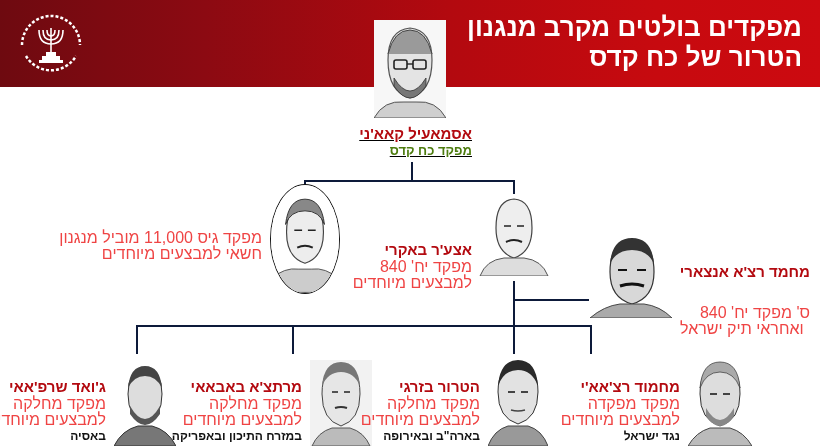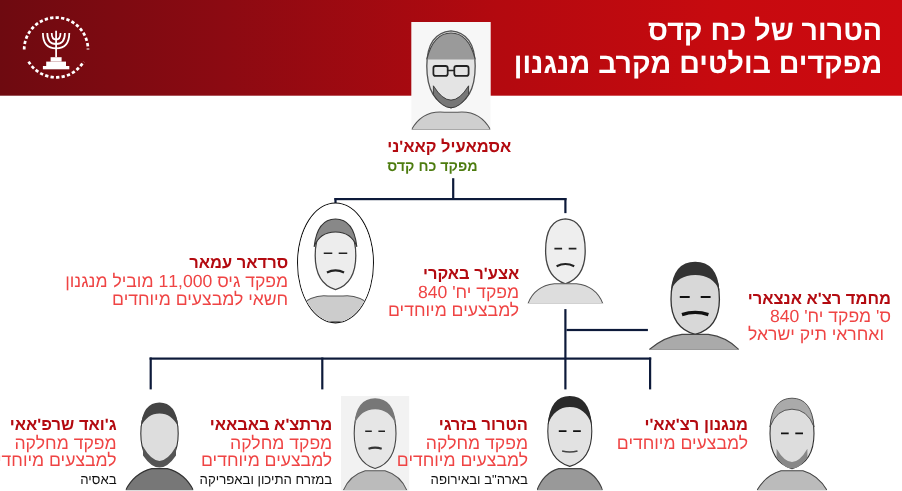--- a/index.html
+++ b/index.html
@@ -20,25 +20,25 @@
   .photo {
     position: absolute; background: #f4f4f4; overflow: hidden;
   }
   .photo svg { width: 100%; height: 100%; display: block; }
   .oval {
     position: absolute; border: 1.5px solid #111; border-radius: 50%; background: #fff; overflow: hidden;
   }
   .oval svg { width: 100%; height: 100%; display: block; }
   .line { position: absolute; background: #0d1a3a; }
   .person { position: absolute; direction: rtl; text-align: right; }
-  .person.center { text-align: left; }
+  .person.center { text-align: right; text-decoration: underline; }
   .pname { color: #b30a10; font-weight: bold; font-size: 15px; line-height: 19px; white-space: nowrap; }
   .prole { color: #ef4444; font-size: 16px; line-height: 16px; white-space: nowrap; }
   .prole.dark { color: #4d7c0f; font-weight: bold; font-size: 13px; }
-  .pbold { color: #111; font-weight: normal; font-size: 12px; line-height: 16px; white-space: nowrap; }
+  .pbold { color: #111; font-weight: bold; font-size: 12px; line-height: 16px; white-space: nowrap; }
 </style>
 </head>
 <body>
 
 <div class="header">
   <div class="logo">
     <svg viewBox="0 0 78 78">
       <circle cx="39" cy="39" r="36" fill="none" stroke="#fff" stroke-width="0"></circle>
       <path d="M10 39 A29 29 0 0 1 68 39" fill="none" stroke="#fff" stroke-width="2.5" stroke-dasharray="3 2"></path>
       <path d="M14 50 A29 29 0 0 0 64 50" fill="none" stroke="#fff" stroke-width="2.5" stroke-dasharray="3 2"></path>
@@ -47,22 +47,22 @@
         <path d="M27 24 Q27 38 39 38 Q51 38 51 24"></path>
         <path d="M31 24 Q31 34 39 34 Q47 34 47 24"></path>
         <path d="M35 24 Q35 30 39 30 Q43 30 43 24"></path>
       </g>
       <rect x="34" y="46" width="10" height="4" fill="#fff"></rect>
       <rect x="30" y="50" width="18" height="4" fill="#fff"></rect>
       <rect x="27" y="54" width="24" height="3" fill="#fff"></rect>
     </svg>
   </div>
   <div class="header-title">
+    <div>מפקדים בולטים מקרב מנגנון</div>
     <div>הטרור של כח קדס</div>
-    <div>מפקדים בולטים מקרב מנגנון</div>
   </div>
 </div>
 
 <div class="photo" style="left:374px; top:20px; width:72px; height:98px; background:#fafafa;">
   <svg viewBox="0 0 72 98">
     <rect width="72" height="98" fill="#f7f7f7"></rect>
     <path d="M14 40 Q14 10 36 8 Q58 10 58 40 Q58 72 36 78 Q14 72 14 40Z" fill="#e4e4e4" stroke="#555" stroke-width="1.2"></path>
     <path d="M14 34 Q20 10 36 10 Q52 10 58 34" fill="#9a9a9a" stroke="#444" stroke-width="1"></path>
     <rect x="20" y="40" width="13" height="9" rx="2" fill="none" stroke="#222" stroke-width="1.6"></rect>
     <rect x="39" y="40" width="13" height="9" rx="2" fill="none" stroke="#222" stroke-width="1.6"></rect>
@@ -85,21 +85,20 @@
   <svg viewBox="0 0 70 110">
     <rect width="70" height="110" fill="#fff"></rect>
     <path d="M16 48 Q16 20 35 18 Q54 20 54 48 Q54 74 35 80 Q16 74 16 48Z" fill="#ededed" stroke="#444" stroke-width="1.2"></path>
     <path d="M15 40 Q18 14 35 14 Q52 14 55 40 Q50 26 35 26 Q20 26 15 40Z" fill="#888" stroke="#333" stroke-width="1"></path>
     <path d="M24 46 h8 M38 46 h8" stroke="#222" stroke-width="1.5"></path>
     <path d="M27 64 Q35 60 43 64" stroke="#222" stroke-width="2" fill="none"></path>
     <path d="M0 110 L0 96 Q14 84 28 86 L42 86 Q56 84 70 96 L70 110Z" fill="#ccc" stroke="#555" stroke-width="1"></path>
   </svg>
 </div>
 <div class="person" style="left:100px; top:230px; width:162px;">
-  <div class="pname">סרדאר עמאר</div>
   <div class="prole">מפקד גיס 11,000 מוביל מנגנון</div>
   <div class="prole">חשאי למבצעים מיוחדים</div>
 </div>
 
 <div class="photo" style="left:478px; top:194px; width:72px; height:82px; background:#fff;">
   <svg viewBox="0 0 72 82">
     <rect width="72" height="82" fill="#fff"></rect>
     <path d="M18 34 Q18 6 36 5 Q54 6 54 34 Q54 58 36 64 Q18 58 18 34Z" fill="#eee" stroke="#444" stroke-width="1.2"></path>
     <path d="M26 32 h7 M39 32 h7" stroke="#222" stroke-width="1.5"></path>
     <path d="M28 48 Q36 44 44 48" stroke="#222" stroke-width="2" fill="none"></path>
@@ -120,21 +119,21 @@
     <rect width="82" height="82" fill="#fff"></rect>
     <path d="M20 36 Q20 6 42 4 Q64 6 64 36 Q64 62 42 68 Q20 62 20 36Z" fill="#d8d8d8" stroke="#333" stroke-width="1.2"></path>
     <path d="M20 28 Q22 2 42 2 Q62 2 64 28 Q58 14 42 14 Q26 14 20 28Z" fill="#333"></path>
     <path d="M28 34 h9 M47 34 h9" stroke="#111" stroke-width="1.8"></path>
     <path d="M30 50 Q42 46 54 50" stroke="#111" stroke-width="3" fill="none"></path>
     <path d="M0 82 Q14 70 30 68 L54 68 Q70 70 82 82Z" fill="#aaa" stroke="#444" stroke-width="1"></path>
   </svg>
 </div>
 <div class="person" style="left:680px; top:262px; width:130px; text-align:left;">
   <div class="pname" style="">מחמד רצ'א אנצארי</div>
-  <div class="prole" style="text-align:right;">ס' מפקד יח' 840</div>
+  <div class="prole" style="text-align:right;margin-top:24px;">ס' מפקד יח' 840</div>
   <div class="prole" style="text-align:left;">ואחראי תיק ישראל</div>
 </div>
 
 <div class="line" style="left:136px; top:325px; width:456px; height:2px;"></div>
 <div class="line" style="left:136px; top:325px; width:2px; height:29px;"></div>
 <div class="line" style="left:292px; top:325px; width:2px; height:29px;"></div>
 <div class="line" style="left:590px; top:325px; width:2px; height:29px;"></div>
 
 <div class="photo" style="left:114px; top:362px; width:62px; height:84px; background:#fff;">
   <svg viewBox="0 0 62 84">
@@ -190,15 +189,17 @@
   <svg viewBox="0 0 64 86">
     <rect width="64" height="86" fill="#fff"></rect>
     <path d="M12 34 Q12 6 32 4 Q52 6 52 34 Q52 60 32 66 Q12 60 12 34Z" fill="#ddd" stroke="#333" stroke-width="1"></path>
     <path d="M12 28 Q14 2 32 2 Q50 2 52 28 Q46 12 32 12 Q18 12 12 28Z" fill="#aaa" stroke="#444" stroke-width="0.8"></path>
     <path d="M22 34 h7 M35 34 h7" stroke="#111" stroke-width="1.6"></path>
     <path d="M18 48 Q32 72 46 48 L46 56 Q32 76 18 56Z" fill="#888"></path>
     <path d="M0 86 Q8 72 22 68 L42 68 Q56 72 64 86Z" fill="#bbb" stroke="#444" stroke-width="1"></path>
   </svg>
 </div>
 <div class="person" style="left:580px; top:377px; width:100px;">
-  <div class="pname">מנגנון רצ'אא'י</div>
-  <div class="prole">למבצעים מיוחדים</div>
+  <div class="pname">מחמוד רצ'אא'י</div>
+  <div class="prole">מפקד מפקדה</div>
+  <div class="prole">למבצעים מיוחדים</div>
+  <div class="pbold">נגד ישראל</div>
 </div>
 
 </body></html>

